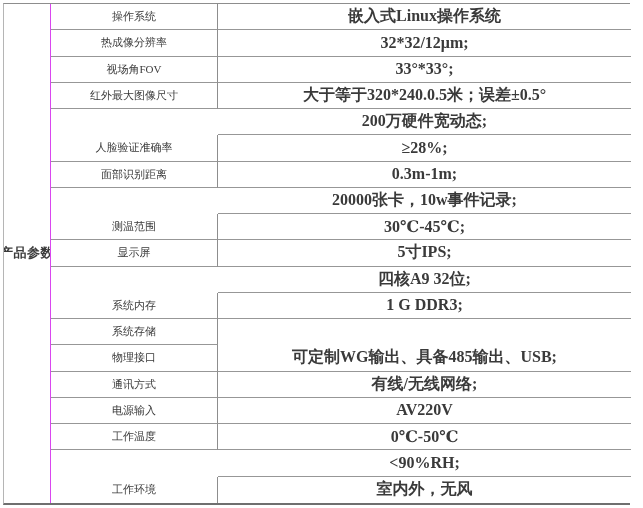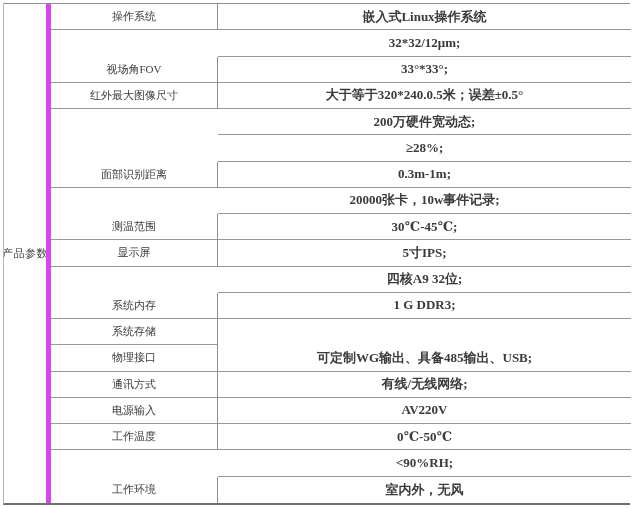--- a/index.html
+++ b/index.html
@@ -29,59 +29,61 @@
   .cell {
     display:flex;
     align-items:center;
     justify-content:center;
     overflow:hidden;
     white-space:nowrap;
   }
   .group {
     grid-column:1;
     grid-row:1 / span 19;
-    border-right:5px solid #d946ef;
-    font-size:11px;
-    font-weight:400;
+    border-right:1px solid #d946ef;
+    font-size:13px;
+    font-weight:700;
     letter-spacing:0.5px;
   }
   .param {
     grid-column:2;
     border-right:1px solid #8d8d8d;
     border-bottom:1px solid #979797;
     font-size:11px;
   }
   .value {
     grid-column:3;
     border-bottom:1px solid #979797;
-    font-size:13px;
+    font-size:16px;
     font-weight:600;
   }
   .param.last, .value.last { border-bottom:none; }
 </style>
 </head>
 <body>
 
 <div class="page">
   <div class="spec-table">
     <div class="cell group">产品参数</div>
 
     <div class="cell param">操作系统</div>
     <div class="cell value">嵌入式Linux操作系统</div>
 
+    <div class="cell param">热成像分辨率</div>
     <div class="cell value">32*32/12μm;</div>
 
     <div class="cell param">视场角FOV</div>
     <div class="cell value">33°*33°;</div>
 
     <div class="cell param">红外最大图像尺寸</div>
     <div class="cell value">大于等于320*240.0.5米；误差±0.5°</div>
 
     <div class="cell value">200万硬件宽动态;</div>
 
+    <div class="cell param">人脸验证准确率</div>
     <div class="cell value">≥28%;</div>
 
     <div class="cell param">面部识别距离</div>
     <div class="cell value">0.3m-1m;</div>
 
     <div class="cell value">20000张卡，10w事件记录;</div>
 
     <div class="cell param">测温范围</div>
     <div class="cell value">30℃-45℃;</div>
 

